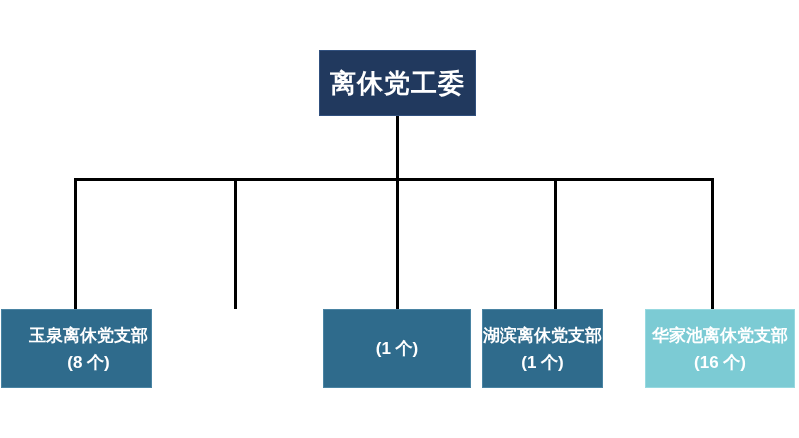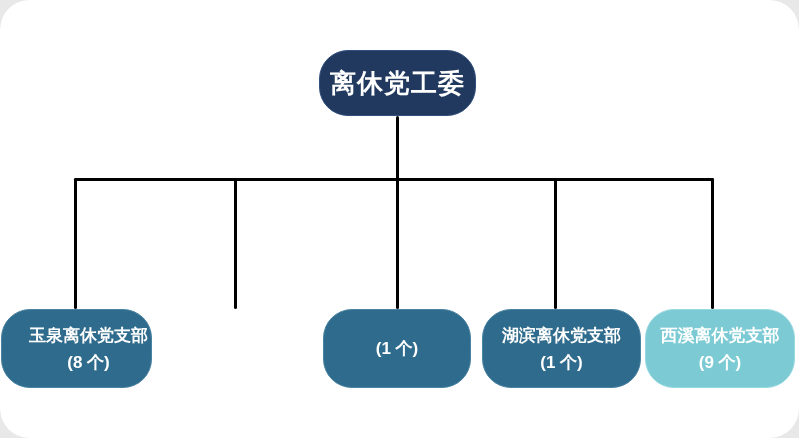--- a/index.html
+++ b/index.html
@@ -1,21 +1,21 @@
 <!DOCTYPE html>
 <html style="--root-fill: #21395E; --root-border: #31507E; --branch-fill: #2F6B8C; --branch-border: #4A84A3; --highlight-fill: #7CCBD4; --highlight-border: #97D9E0; --connector: #000000; --text: #FFFFFF; --background: #FFFFFF;"><head>
 <meta charset="utf-8">
 <style>
   :root{
     --root-fill:#21395E; --root-border:#31507E;
     --branch-fill:#2F6B8C; --branch-border:#4A84A3;
     --highlight-fill:#7CCBD4; --highlight-border:#97D9E0;
     --connector:#000000; --text:#FFFFFF; --background:#FFFFFF;
   }
-  *{box-sizing:border-box;margin:0;padding:0;border-radius:29px;}
+  *{box-sizing:border-box;margin:0;padding:0;}
   html,body{background:#e8e8e8;}
   .canvas{
     position:relative;width:799px;height:438px;
     background:var(--background);overflow:hidden;
     font-family:"Liberation Sans","DejaVu Sans",sans-serif;
   }
   
   .root-box{
     position:absolute;left:319px;top:50px;width:157px;height:66px;
     background:var(--root-fill);border:1px solid var(--root-border);
@@ -36,21 +36,21 @@
   .branch-box{
     position:absolute;top:309px;height:79px;
     background:var(--branch-fill);border:1px solid var(--branch-border);
     display:flex;flex-direction:column;align-items:center;justify-content:center;
     color:var(--text);font-weight:bold;font-size:17px;line-height:27px;
     text-align:center;
   }
   .b1{left:1px;width:151px;padding-left:24px;}
   .b2{left:160px;width:151px;}
   .b3{left:323px;width:148px;}
-  .b4{left:482px;width:159px;}
+  .b4{left:482px;width:121px;}
   .b5{left:645px;width:150px;background:var(--highlight-fill);border-color:var(--highlight-border);}
 </style>
 </head>
 <body>
 
 <div class="canvas">
 
   <div class="root-box">
     <span>离休党工委</span>
   </div>
@@ -72,17 +72,17 @@
   <div class="branch-box b3">
     <div>(1 个)</div>
   </div>
 
   <div class="branch-box b4">
     <div>湖滨离休党支部</div>
     <div>(1 个)</div>
   </div>
 
   <div class="branch-box b5">
-    <div>西溪离休党支部</div>
-    <div>(9 个)</div>
+    <div>华家池离休党支部</div>
+    <div>(16 个)</div>
   </div>
 
 </div>
 
 </body></html>

